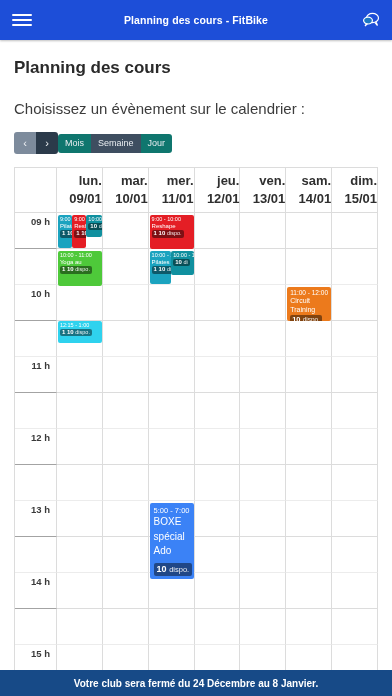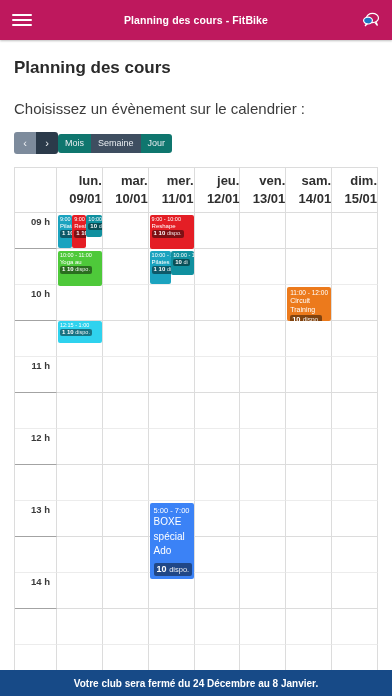--- a/index.html
+++ b/index.html
@@ -7,21 +7,21 @@
     width:392px; height:696px;
     background:#ffffff;
     font-family:"Liberation Sans", sans-serif;
     overflow:hidden;
   }
 
   
   .appbar{
     position:relative;
     height:40px;
-    background:#be185d;
+    background:#1d4ed8;
     display:flex; align-items:center;
     padding:0 12px;
     box-shadow:0 1px 2px rgba(0,0,0,.25);
   }
   .hamburger{ width:20px; display:flex; flex-direction:column; gap:3px; cursor:pointer; }
   .hamburger i{ display:block; height:2px; background:#fff; border-radius:1px; }
   .appbar-title{
     position:absolute; left:0; right:0; text-align:center;
     color:#fff; font-size:10.5px; font-weight:bold; letter-spacing:.1px;
     pointer-events:none;
@@ -197,20 +197,21 @@
           <div class="timecell">10 h</div>
           <div class="timecell half">&nbsp;</div>
           <div class="timecell">11 h</div>
           <div class="timecell half">&nbsp;</div>
           <div class="timecell">12 h</div>
           <div class="timecell half">&nbsp;</div>
           <div class="timecell">13 h</div>
           <div class="timecell half">&nbsp;</div>
           <div class="timecell">14 h</div>
           <div class="timecell half">&nbsp;</div>
+          <div class="timecell">15 h</div>
           <div class="timecell half">&nbsp;</div>
         </div>
         <div class="daycol">
           <div class="slot"></div>
           <div class="slot half"></div>
           <div class="slot"></div>
           <div class="slot half"></div>
           <div class="slot"></div>
           <div class="slot half"></div>
           <div class="slot"></div>

